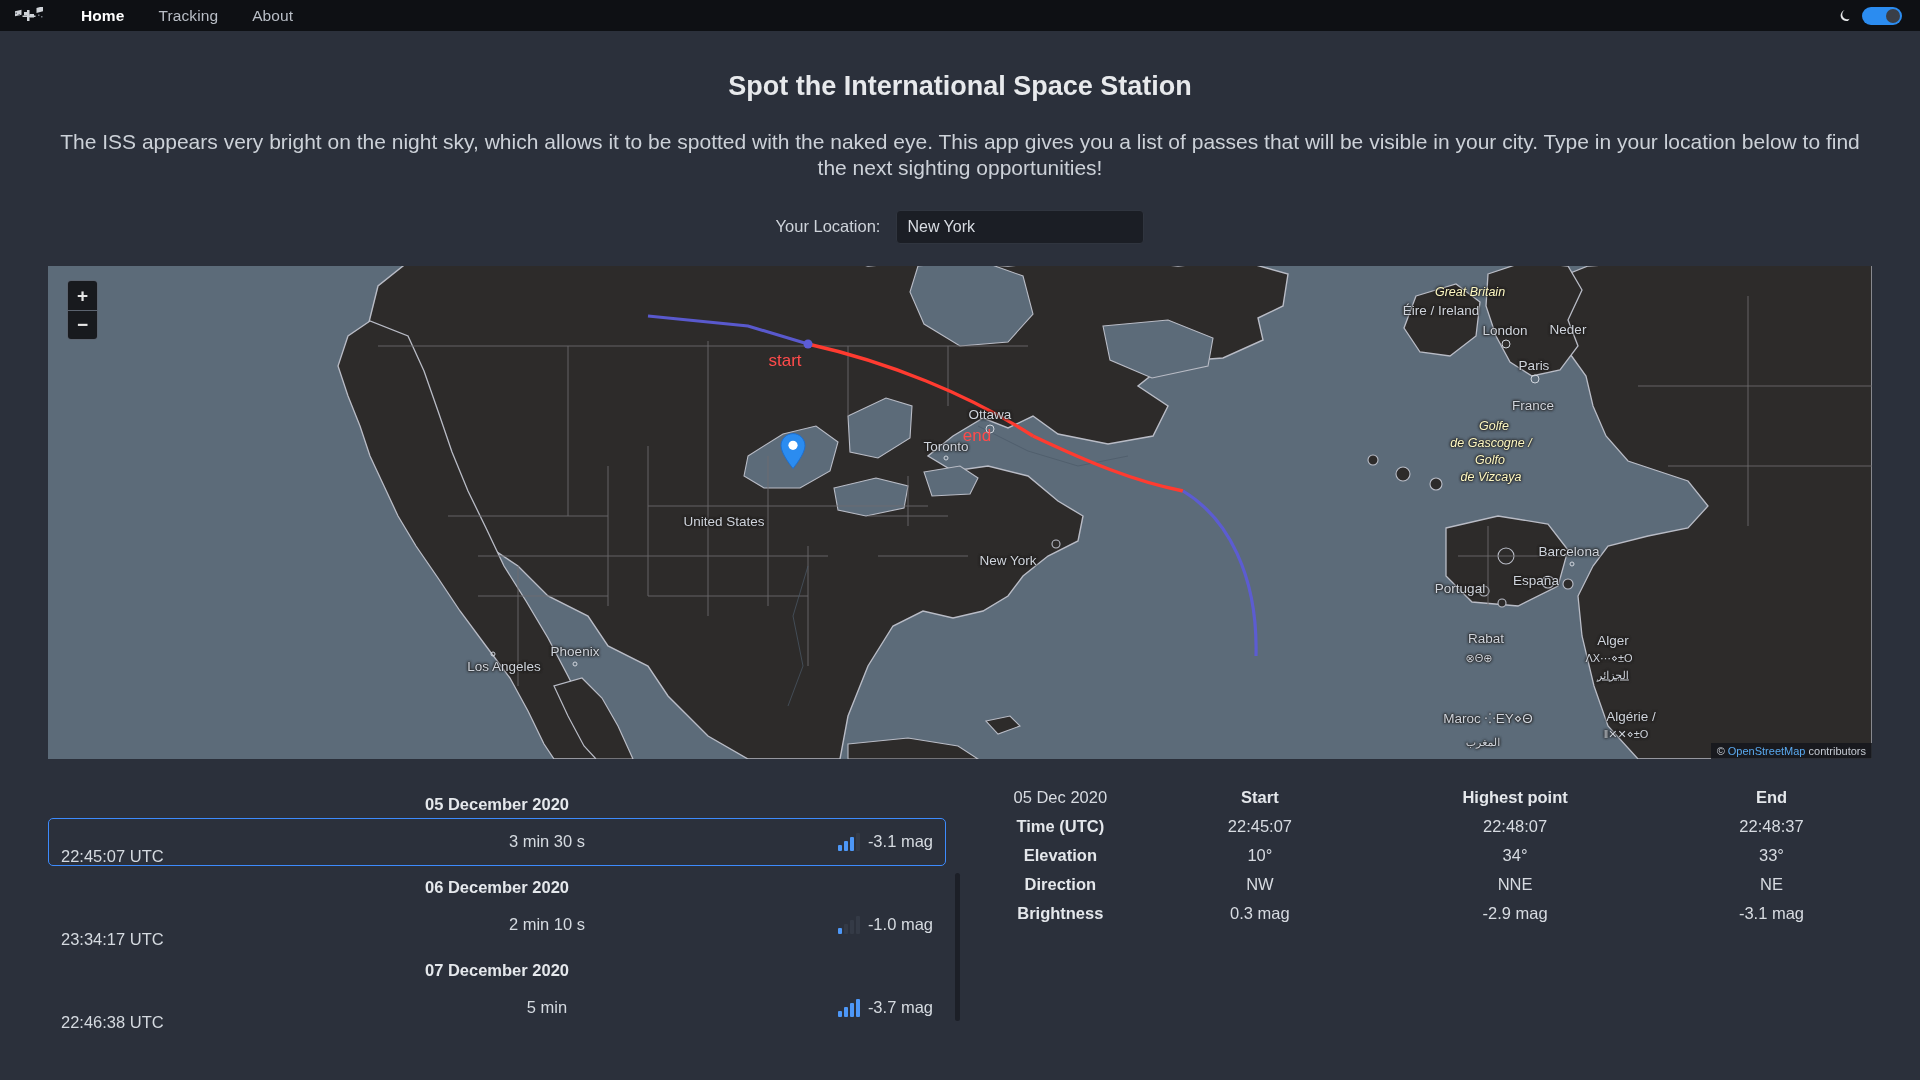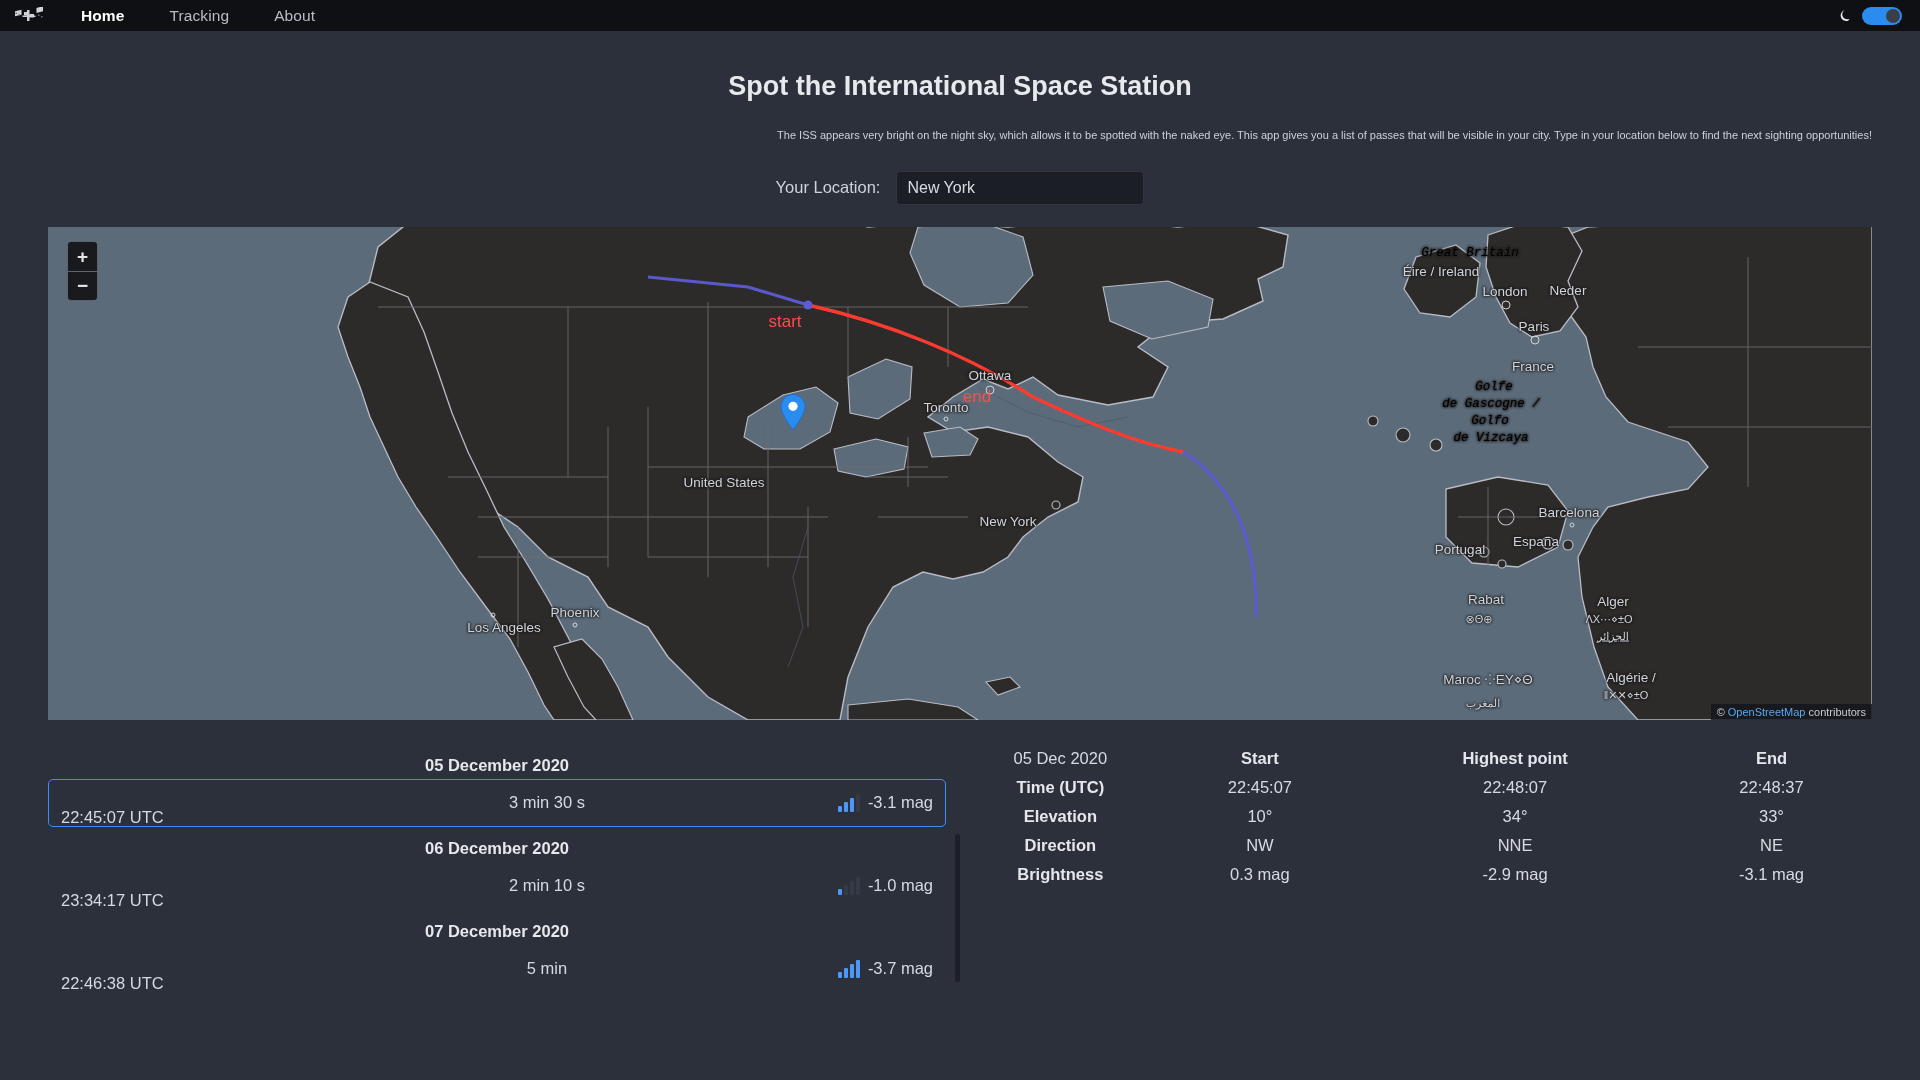--- a/index.html
+++ b/index.html
@@ -14,21 +14,21 @@
   
   .navbar {
     height: 31px;
     background: #0e1014;
     display: flex;
     align-items: center;
     padding: 0 14px;
     position: relative;
   }
   .brand-icon { width: 30px; height: 18px; display: block; margin-right: 22px; }
-  .nav-links { display: flex; align-items: flex-start; gap: 15px; }
+  .nav-links { display: flex; align-items: flex-start; gap: 4px; }
   .nav-link {
     font-size: 15.5px;
     color: #b9bec6;
     padding: 0 15px;
     cursor: pointer;
     letter-spacing: .1px;
   }
   .nav-link.active { color: #ffffff; font-weight: bold; }
   .nav-right {
     position: absolute; right: 18px; top: 0; height: 31px;
@@ -47,24 +47,24 @@
 
   
   .page-title {
     text-align: center;
     font-size: 27px;
     font-weight: bold;
     color: #e7e9ec;
     margin-top: 40px;
   }
   .page-desc {
-    font-size: 11px;
+    font-size: 21px;
     color: #ccd1d8;
     margin: 27px 48px 0 48px;
-    text-align: right;
+    text-align: center;
     line-height: 1.25;
   }
 
   
   .loc-row {
     display: flex; align-items: center; justify-content: center;
     gap: 16px; margin-top: 28px;
   }
   .loc-label { font-size: 16.5px; color: #ced3da; }
   .loc-input {
@@ -104,21 +104,21 @@
   }
   .zoom-btn + .zoom-btn { border-top: 1px solid #5c6470; }
 
   .map-label {
     position: absolute; z-index: 4;
     color: #cfd4dc; font-size: 12.5px;
     text-shadow: 0 0 3px #1d1b1a, 0 0 3px #1d1b1a, 0 0 2px #1d1b1a;
     white-space: nowrap; pointer-events: none;
     transform: translate(-50%, -50%);
   }
-  .map-label.water { color: #000000; font-style: italic; font-family: Liberation Mono, monospace; }
+  .map-label.water { color: #fef9c3; font-style: italic; }
   .map-label.small { font-size: 11px; }
   .map-label.big { font-size: 13.5px; }
   .city-dot {
     position: absolute; z-index: 4; width: 5px; height: 5px;
     border: 1px solid #d0d5dc; border-radius: 50%;
     transform: translate(-50%,-50%); pointer-events: none;
   }
   .city-dot.ring {
     width: 9px; height: 9px; border-radius: 50%;
     border: 1.4px solid #d0d5dc; background: transparent;

